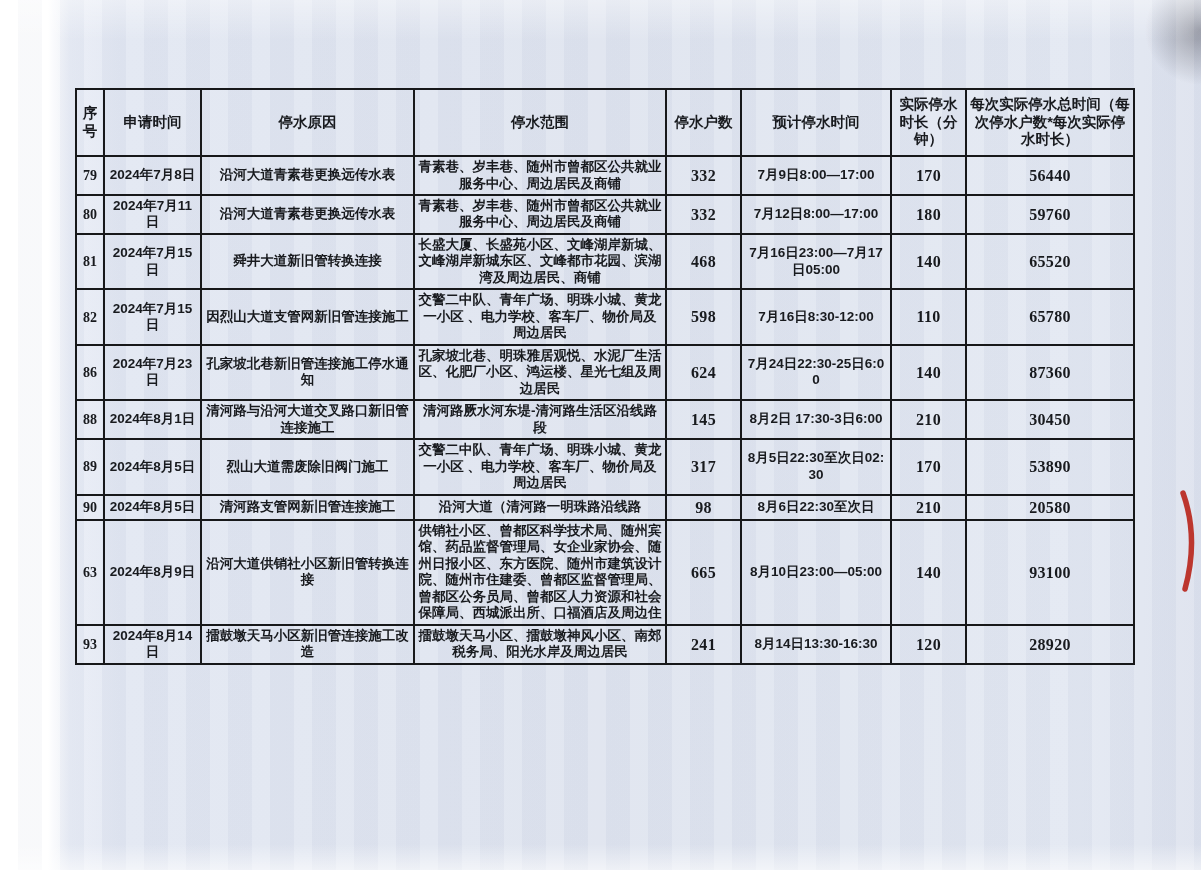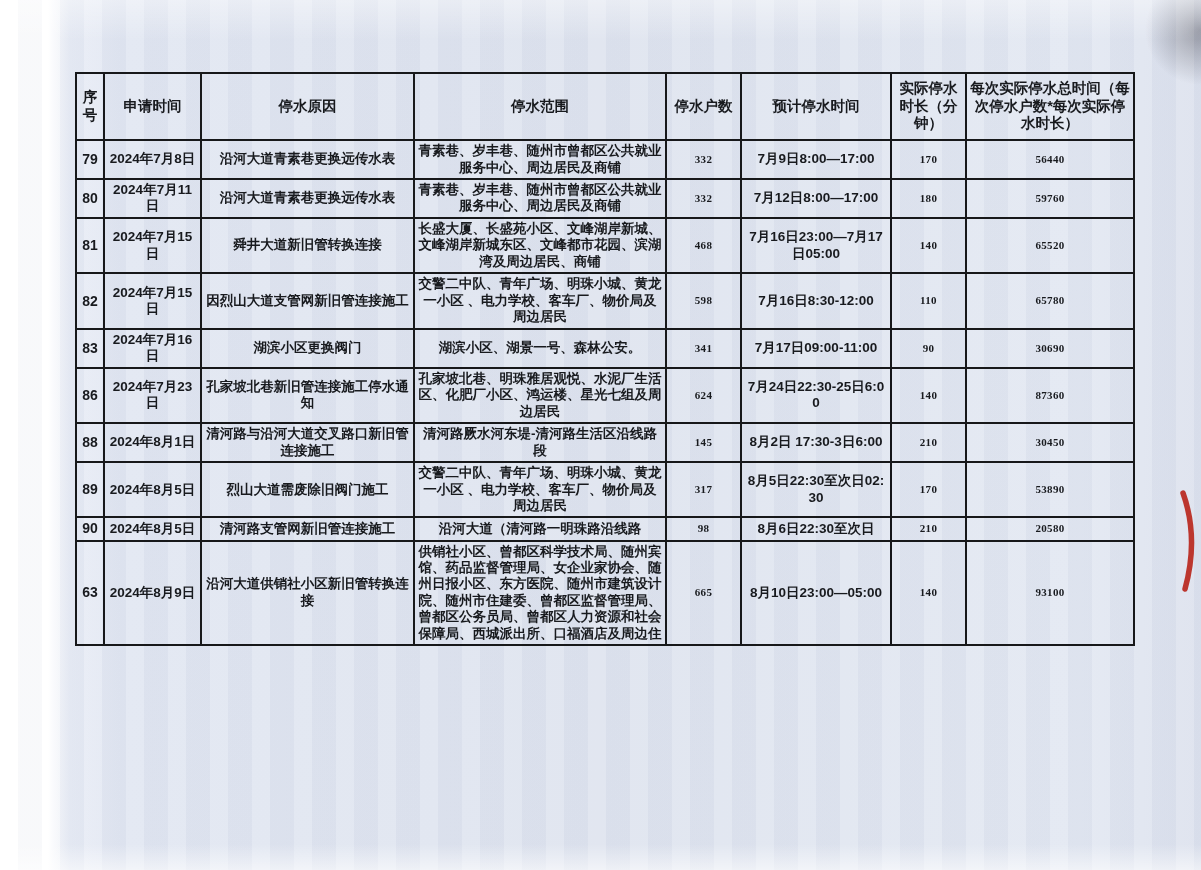--- a/index.html
+++ b/index.html
@@ -17,35 +17,35 @@
   }
   
   .scan-page::before{
     content:"";position:absolute;inset:0;pointer-events:none;
     background:
       linear-gradient(0deg, rgba(255,255,255,.55) 0px, rgba(255,255,255,0) 26px),
       linear-gradient(180deg, rgba(255,255,255,.4) 0px, rgba(255,255,255,0) 40px),
       repeating-linear-gradient(90deg, rgba(255,255,255,.08) 0 18px, rgba(120,135,170,.05) 18px 42px);
   }
   .doc-table{
-    position:absolute;left:75px;top:72px;width:1058px;
+    position:absolute;left:75px;top:88px;width:1058px;
     border-collapse:collapse;table-layout:fixed;
     font-weight:bold;color:#181a1e;
   }
   .doc-table th,.doc-table td{
     border:2px solid #17181a;
     padding:2px 3px;
     text-align:center;vertical-align:middle;
     line-height:1.22;
     word-break:break-all;
   }
   .doc-table th{font-size:14.5px;padding:6px 2px;}
   .doc-table td{font-size:13.5px;}
-  .doc-table td.c-no{font-size:14px;}
-  .doc-table td.c-num{font-family:"Liberation Serif","DejaVu Serif",serif;font-size:11px;letter-spacing:.3px;text-align:center;}
+  .doc-table td.c-no{font-size:14px;font-family:Liberation Serif, serif;}
+  .doc-table td.c-num{font-family:"Liberation Serif","DejaVu Serif",serif;font-size:16px;letter-spacing:.3px;text-align:center;}
   .doc-table tr{background:transparent;}
   
   .red-mark{position:absolute;left:1176px;top:490px;width:26px;height:102px;pointer-events:none;}
 </style>
 </head>
 <body>
 
 <div class="scan-page">
 
   <table class="doc-table">
@@ -106,30 +106,20 @@
           <td class="c-no">82</td>
           <td>2024年7月15日</td>
           <td>因烈山大道支管网新旧管连接施工</td>
           <td>交警二中队、青年广场、明珠小城、黄龙一小区 、电力学校、客车厂、物价局及周边居民</td>
           <td class="c-num">598</td>
           <td>7月16日8:30-12:00</td>
           <td class="c-num">110</td>
           <td class="c-num">65780</td>
         </tr>
         <tr>
-          <td class="c-no">83</td>
-          <td>2024年7月16日</td>
-          <td>湖滨小区更换阀门</td>
-          <td>湖滨小区、湖景一号、森林公安。</td>
-          <td class="c-num">341</td>
-          <td>7月17日09:00-11:00</td>
-          <td class="c-num">90</td>
-          <td class="c-num">30690</td>
-        </tr>
-        <tr>
           <td class="c-no">86</td>
           <td>2024年7月23日</td>
           <td>孔家坡北巷新旧管连接施工停水通知</td>
           <td>孔家坡北巷、明珠雅居观悦、水泥厂生活区、化肥厂小区、鸿运楼、星光七组及周边居民</td>
           <td class="c-num">624</td>
           <td>7月24日22:30-25日6:00</td>
           <td class="c-num">140</td>
           <td class="c-num">87360</td>
         </tr>
         <tr>
@@ -165,20 +155,30 @@
         <tr>
           <td class="c-no">63</td>
           <td>2024年8月9日</td>
           <td>沿河大道供销社小区新旧管转换连接</td>
           <td>供销社小区、曾都区科学技术局、随州宾馆、药品监督管理局、女企业家协会、随州日报小区、东方医院、随州市建筑设计院、随州市住建委、曾都区监督管理局、曾都区公务员局、曾都区人力资源和社会保障局、西城派出所、口福酒店及周边住</td>
           <td class="c-num">665</td>
           <td>8月10日23:00—05:00</td>
           <td class="c-num">140</td>
           <td class="c-num">93100</td>
         </tr>
+        <tr>
+          <td class="c-no">93</td>
+          <td>2024年8月14日</td>
+          <td>擂鼓墩天马小区新旧管连接施工改造</td>
+          <td>擂鼓墩天马小区、擂鼓墩神风小区、南郊税务局、阳光水岸及周边居民</td>
+          <td class="c-num">241</td>
+          <td>8月14日13:30-16:30</td>
+          <td class="c-num">120</td>
+          <td class="c-num">28920</td>
+        </tr>
       </tbody>
   </table>
 
   <svg class="red-mark" viewBox="0 0 26 102">
     <path d="M 7 3 Q 23 48 9 99" fill="none" stroke="#b9271d" stroke-width="5.5" stroke-linecap="round" opacity="0.92"></path>
   </svg>
 
 </div>
 
 </body></html>

